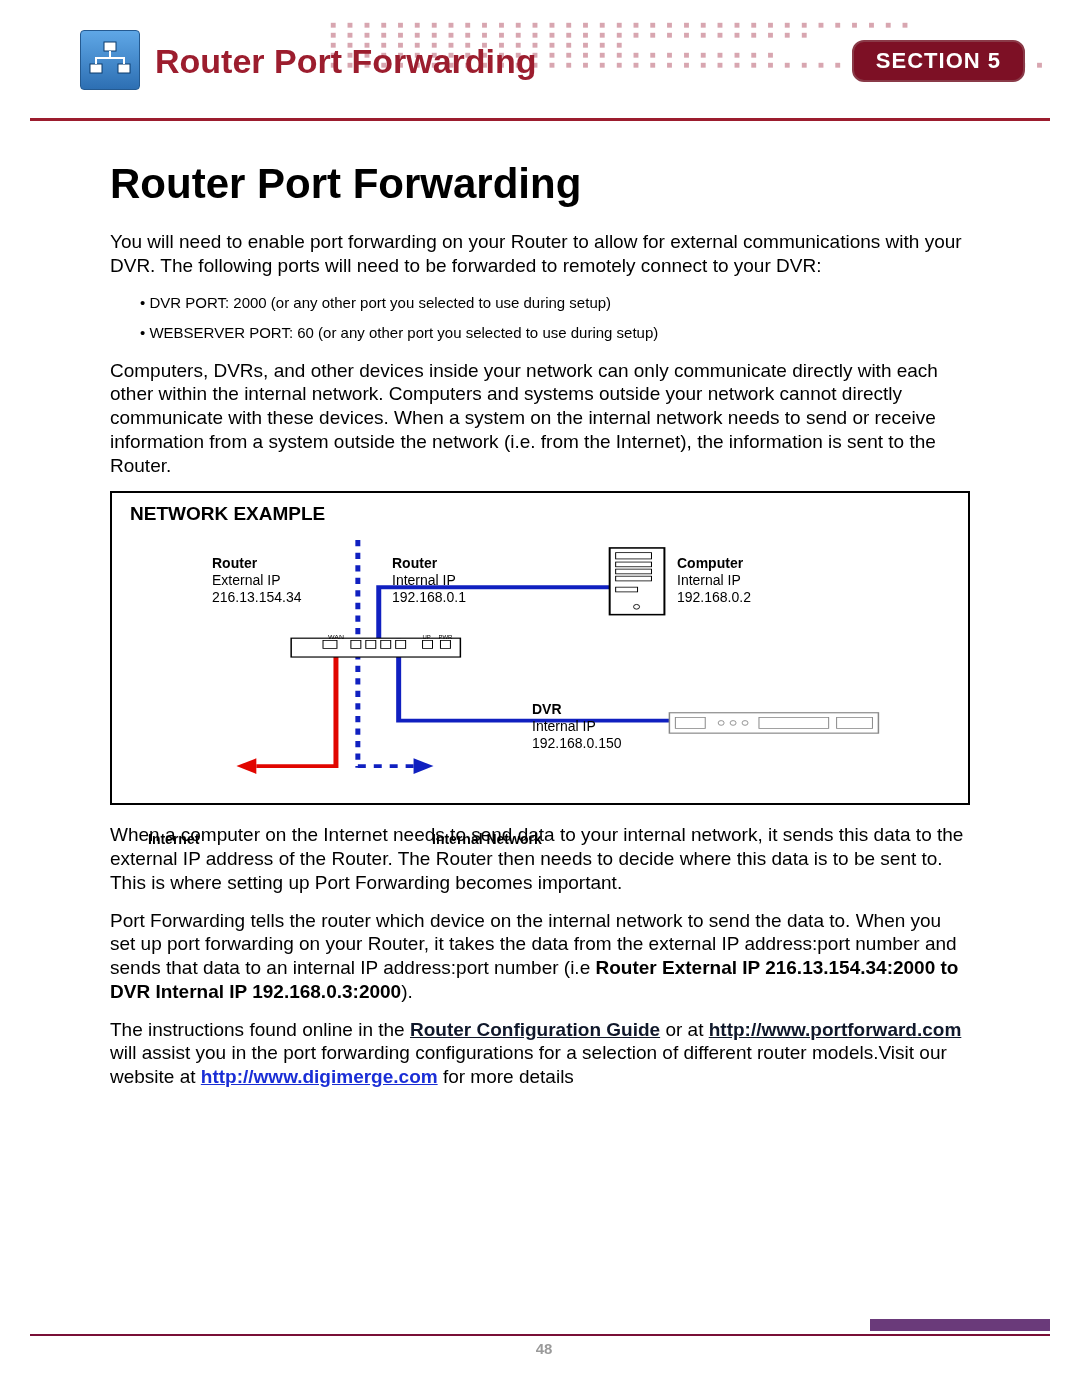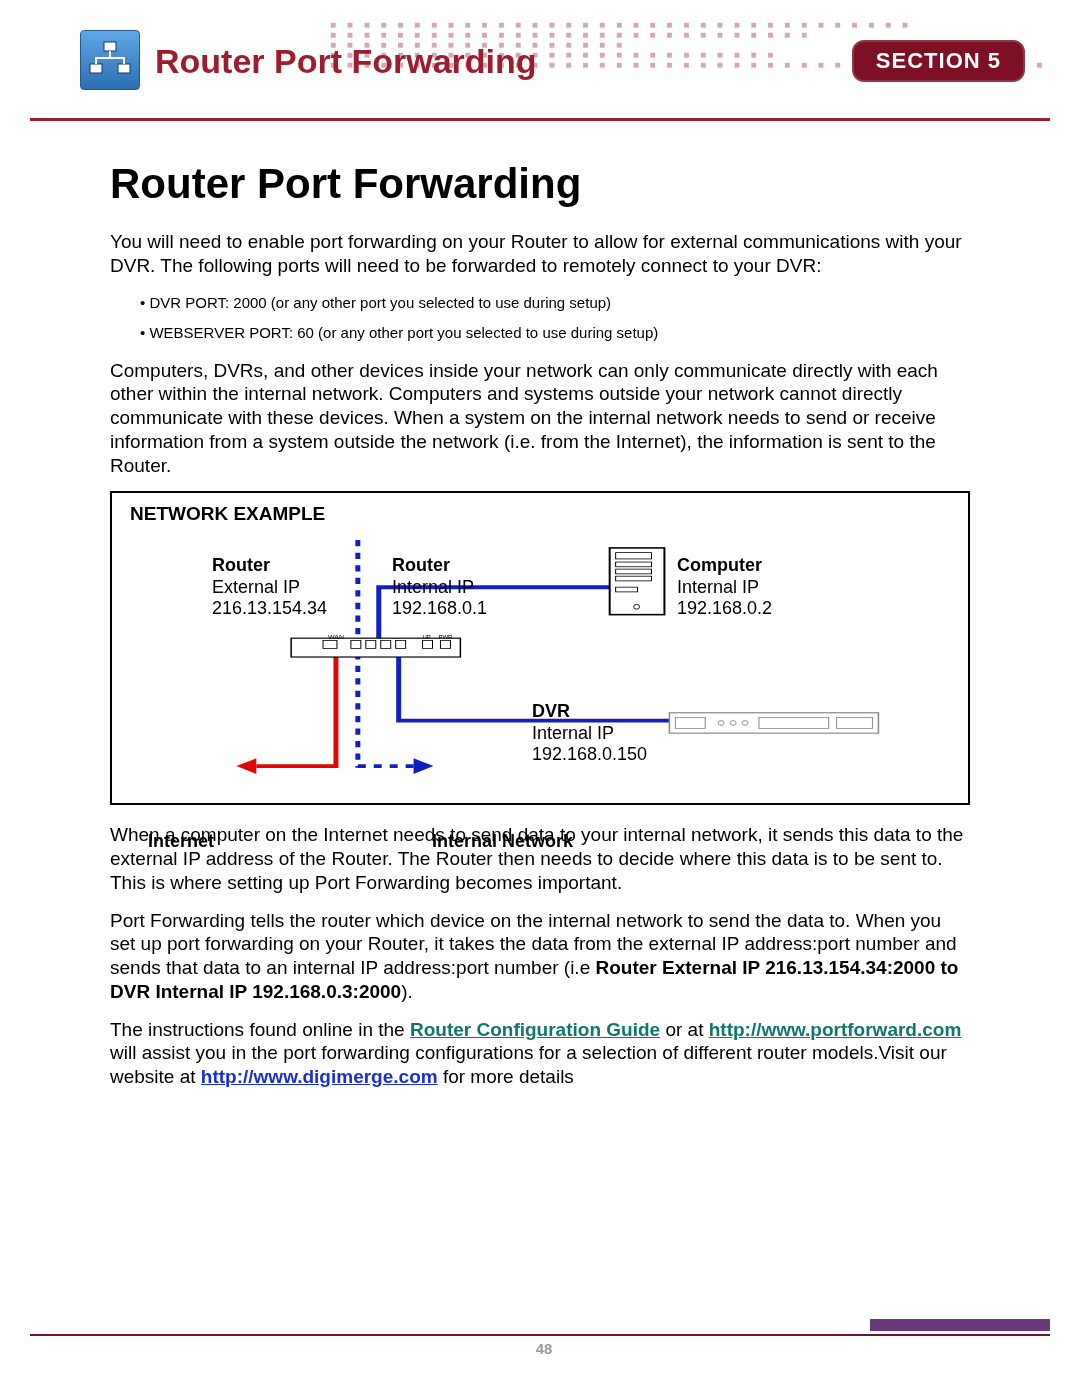--- a/index.html
+++ b/index.html
@@ -117,35 +117,35 @@
     margin: 10px 0 18px 0;
     font-size: 18px;
   }
   .diagram-title {
     position: absolute;
     left: 18px;
     top: 10px;
     font-weight: bold;
     font-size: 19px;
   }
-  .lbl { position: absolute; font-size: 18px; line-height: 1.2; }
+  .lbl { position: absolute; font-size: 14px; line-height: 1.2; }
   .lbl .b { font-weight: bold; }
 
   .router-ext { left: 100px; top: 62px; }
   .router-int { left: 280px; top: 62px; }
   .computer-lbl { left: 565px; top: 62px; }
   .dvr-lbl { left: 420px; top: 208px; }
   .internet-lbl { left: 36px; top: 338px; font-weight: bold; }
   .internal-net-lbl { left: 320px; top: 338px; font-weight: bold; }
 
   .diagram-svg { position: absolute; left: 0; top: 0; width: 100%; height: 100%; }
 
   .bold { font-weight: bold; }
   a.link { color: #1a2ed6; text-decoration: underline; font-weight: bold; }
-  a.linkred { color: #0f766e; font-weight: bold; }
+  a.linkred { color: #0f172a; font-weight: bold; }
 
   
   .footer-bar {
     position: absolute;
     bottom: 40px;
     left: 30px;
     right: 30px;
     border-top: 2px solid #790f36;
     padding-top: 4px;
     display: flex;

